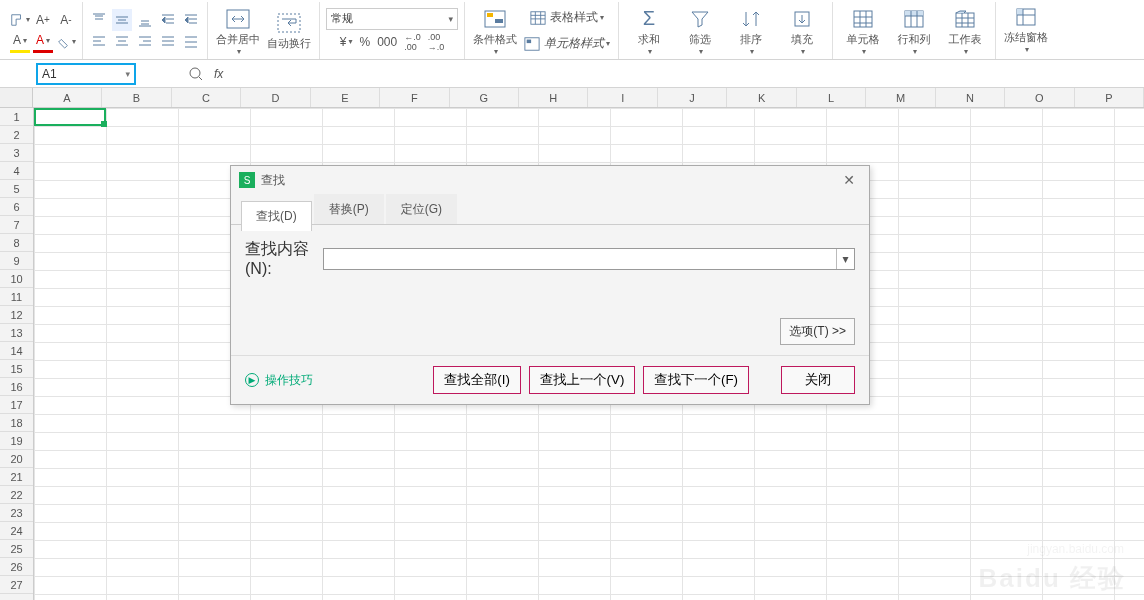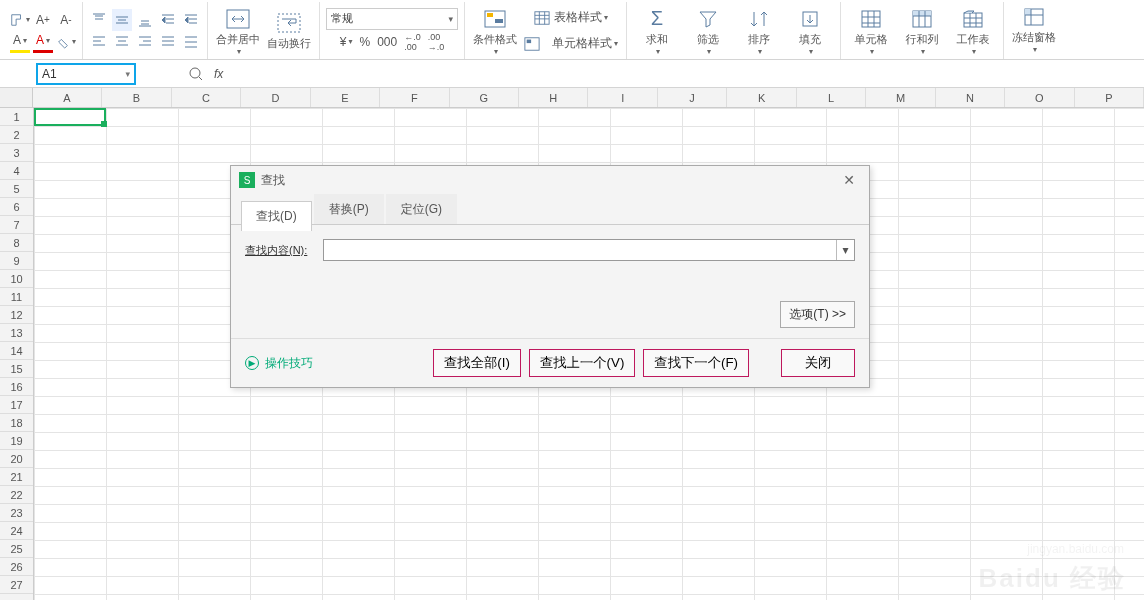--- a/index.html
+++ b/index.html
@@ -50,21 +50,21 @@
 .dialog { position:absolute; left:230px; top:165px; width:640px; background:#f4f4f4; border:1px solid #aaa; box-shadow: 2px 2px 6px rgba(0,0,0,.15);}
 .dlg-title { height:28px; display:flex; align-items:center; padding:0 8px; font-size:12px; color:#555;}
 .dlg-title .ticon { width:16px; height:16px; background:#1aaf5d; margin-right:6px; display:flex; align-items:center; justify-content:center; color:#fff; font-size:10px;}
 .dlg-title .spacer{flex:1;}
 .dlg-close{ width:24px; text-align:center; cursor:pointer; color:#666; font-size:14px;}
 .tabs { display:flex; padding:0 10px; border-bottom:1px solid #ccc; background:#f4f4f4;}
 .tab { padding:6px 14px; font-size:12px; color:#555; border:1px solid transparent; border-bottom:none; cursor:pointer; background:#ededed; margin-right:2px;}
 .tab.active { background:#fff; border-color:#ccc; position:relative; top:7px;}
 .dlg-body { background:#f4f4f4; padding:14px 14px 10px;}
 .form-row { display:flex; align-items:center; margin-bottom:8px;}
-.form-row label { width:78px; font-size:11px;text-decoration:underline;}
+.form-row label { width:78px; font-size:16px;}
 .form-row .field { flex:1; position:relative;}
 .form-row input { width:100%; height:22px; border:1px solid #999; padding:0 20px 0 4px;}
 .dd-btn{position:absolute; right:1px; top:1px; height:20px; width:18px; display:flex; align-items:center; justify-content:center; color:#555; border-left:1px solid #bbb; cursor:pointer;}
 .opts-row { display:flex; justify-content:flex-end; margin-top:40px;}
 .opts-btn { border:1px solid #aaa; background:#f9f9f9; padding:4px 8px; cursor:pointer; font-size:12px;}
 .dlg-foot { display:flex; align-items:center; padding:10px 14px; gap:8px; border-top:1px solid #ddd;}
 .tips { color:#0a7; display:flex; align-items:center; gap:6px; cursor:pointer;}
 .tips::before{content:"▶"; font-size:9px; width:12px; height:12px; border:1px solid #0a7; border-radius:50%; display:inline-flex; align-items:center; justify-content:center;}
 .dlg-foot .spacer{flex:1;}
 .btn { border:1px solid #be185d; background:#f9f9f9; padding:4px 10px; cursor:pointer; min-width:74px;}
@@ -213,21 +213,21 @@
               <rect x="1" y="1" width="16" height="14" fill="none" stroke="#5a7ca0"></rect>
               <path d="M1 5h16M1 9h16M6 1v14M12 1v14" stroke="#5a7ca0"></path>
             </svg>
           <span style="margin-left:4px;">表格样式</span>
         </div>
         <div class="rbtn wide dd-caret" style="height:26px;">
           <svg width="18" height="16" viewBox="0 0 18 16">
               <rect x="1" y="1" width="16" height="14" fill="none" stroke="#5a7ca0"></rect>
               <rect x="3" y="3" width="5" height="4" fill="#5a7ca0"></rect>
             </svg>
-          <span style="margin-left:12px;">单元格样式</span>
+          <span style="margin-left:4px;font-style:italic;">单元格样式</span>
         </div>
       </div>
     </div>
   </div>
 
   <div class="ribbon-group">
     <div class="ribbon-row" style="height:100%;">
       <div class="rbtn-lg dd-caret">
           <div class="icn" style="font-size:20px;">Σ</div>
           <div class="lbl">求和</div>

